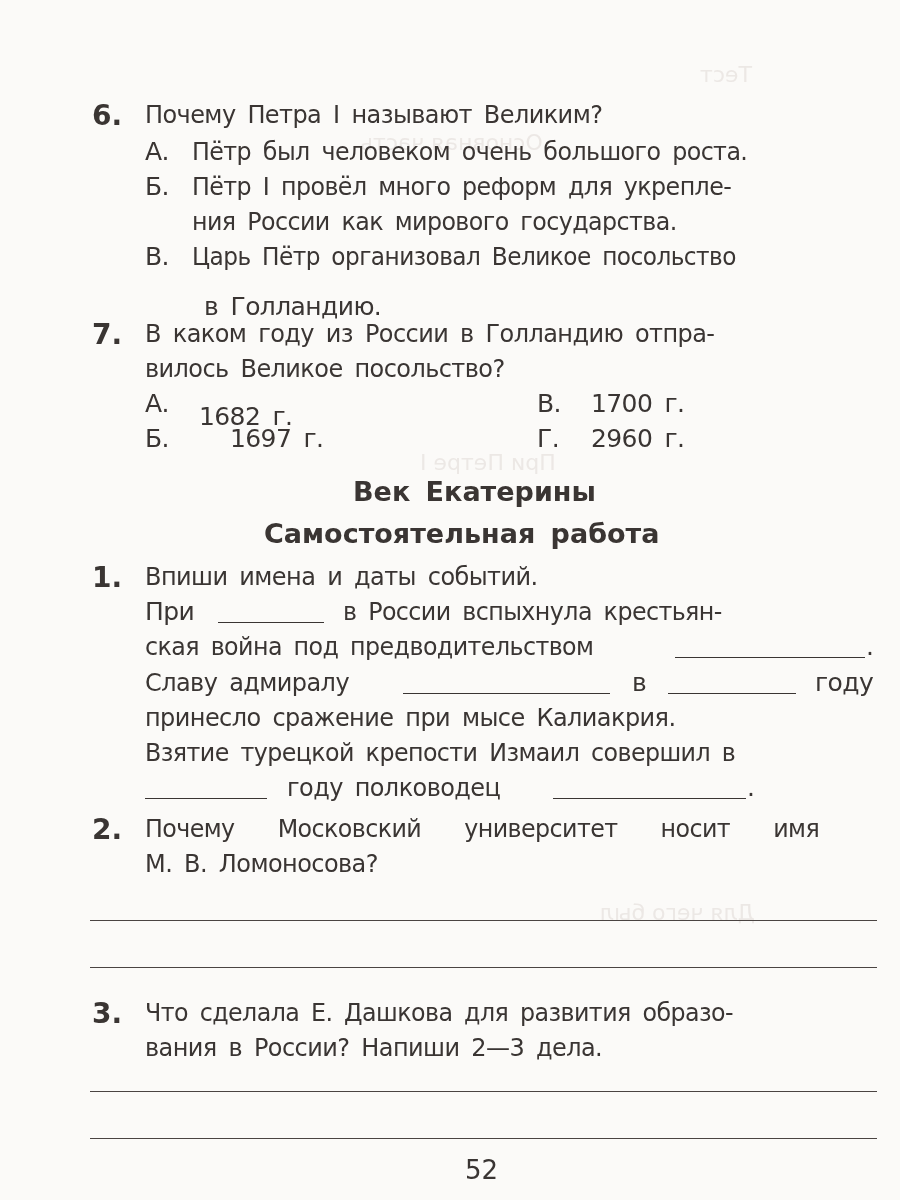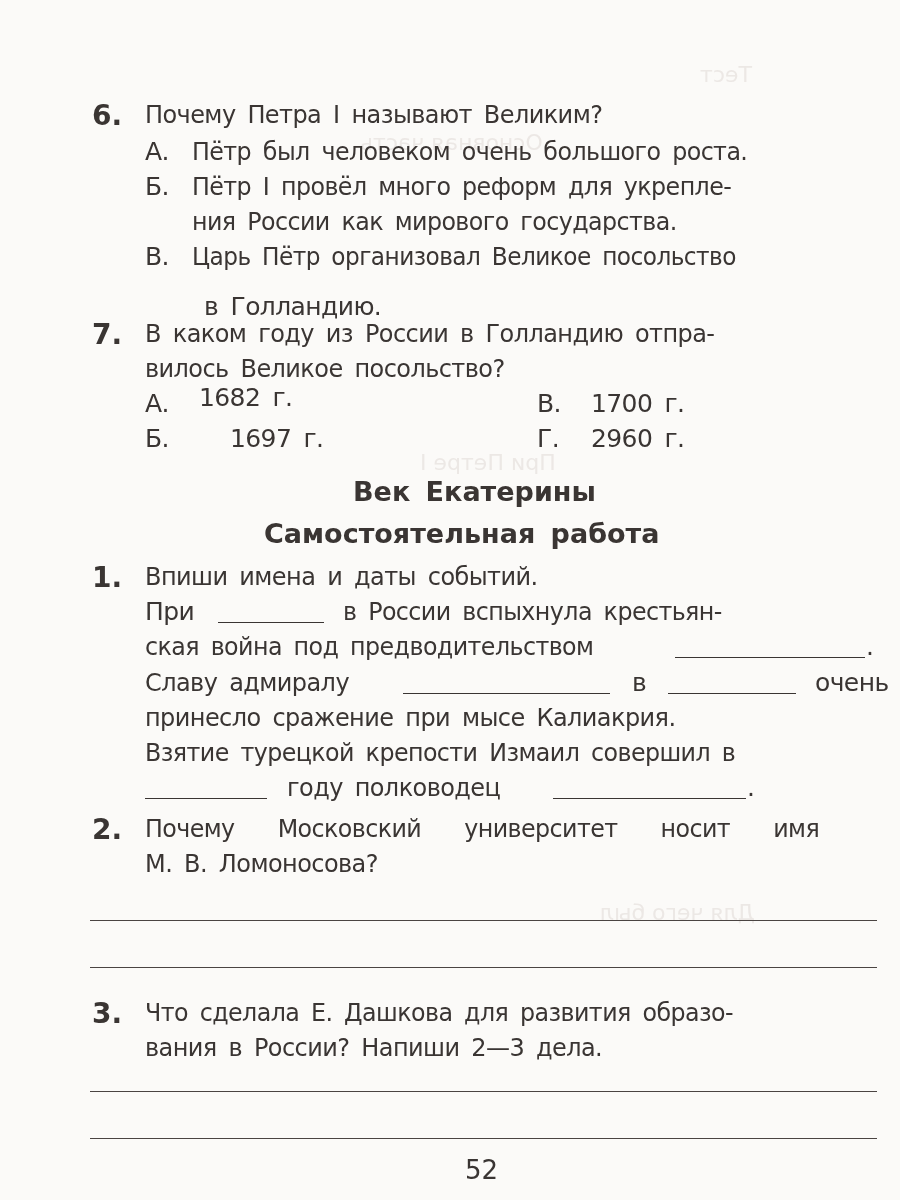--- a/index.html
+++ b/index.html
@@ -91,21 +91,21 @@
 
   <div class="abs line" style="left:145px; top:242px;">В.</div>
   <div class="abs line" style="left:192px; top:242px; transform:scaleX(0.93);">Царь Пётр организовал Великое посольство</div>
   <div class="abs line" style="left:204px; top:277px;margin-top:15px;">в Голландию.</div>
 
   <div class="abs qnum" style="left:92px; top:318px;">7.</div>
   <div class="abs line" style="left:145px; top:319px; transform:scaleX(0.96);">В каком году из России в Голландию отпра-</div>
   <div class="abs line" style="left:145px; top:354px; transform:scaleX(0.96);">вилось Великое посольство?</div>
 
   <div class="abs line" style="left:145px; top:389px;">А.</div>
-  <div class="abs line" style="left:199px; top:383px;">1682 г.</div>
+  <div class="abs line" style="left:199px; top:402px;">1682 г.</div>
   <div class="abs line" style="left:537px; top:389px;">В.</div>
   <div class="abs line" style="left:591px; top:389px;">1700 г.</div>
 
   <div class="abs line" style="left:145px; top:424px;">Б.</div>
   <div class="abs line" style="left:199px; top:424px;margin-left:31px;">1697 г.</div>
   <div class="abs line" style="left:537px; top:424px;">Г.</div>
   <div class="abs line" style="left:591px; top:424px;">2960 г.</div>
 
   <div class="abs heading-bold" style="left:264px; top:518px;">Самостоятельная работа</div>
   <div class="abs heading-bold" style="left:353px; top:476px;">Век Екатерины</div>
@@ -118,21 +118,21 @@
   <div class="abs line" style="left:343px; top:597px; transform:scaleX(0.95);">в России вспыхнула крестьян-</div>
 
   <div class="abs line" style="left:145px; top:632px; transform:scaleX(0.95);">ская война под предводительством</div>
   <div class="abs" style="left:675px; top:635px; width:190px; height:22px; border-bottom:1.6px solid #3a3533;"></div>
   <div class="abs line" style="left:866px; top:632px;">.</div>
 
   <div class="abs line" style="left:145px; top:668px; transform:scaleX(0.96);">Славу адмиралу</div>
   <div class="abs" style="left:403px; top:671px; width:207px; height:22px; border-bottom:1.6px solid #3a3533;"></div>
   <div class="abs line" style="left:632px; top:668px;">в</div>
   <div class="abs" style="left:668px; top:671px; width:128px; height:22px; border-bottom:1.6px solid #3a3533;"></div>
-  <div class="abs line" style="left:815px; top:668px;">очень</div>
+  <div class="abs line" style="left:815px; top:668px;">году</div>
 
   <div class="abs line" style="left:145px; top:703px; transform:scaleX(0.96);">принесло сражение при мысе Калиакрия.</div>
 
   <div class="abs line" style="left:145px; top:738px; transform:scaleX(0.95);">Взятие турецкой крепости Измаил совершил в</div>
 
   <div class="abs" style="left:145px; top:776px; width:122px; height:22px; border-bottom:1.6px solid #3a3533;"></div>
   <div class="abs line" style="left:287px; top:773px; transform:scaleX(0.96);">году полководец</div>
   <div class="abs" style="left:553px; top:776px; width:193px; height:22px; border-bottom:1.6px solid #3a3533;"></div>
   <div class="abs line" style="left:747px; top:773px;">.</div>
 

